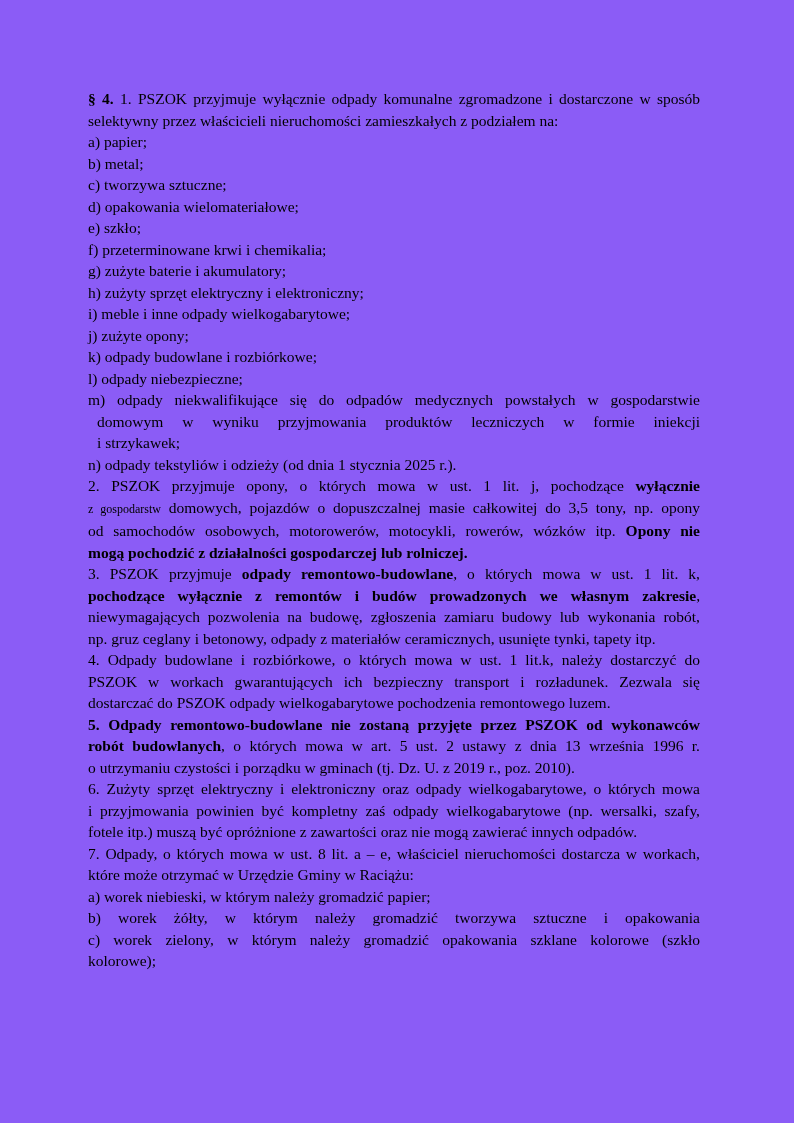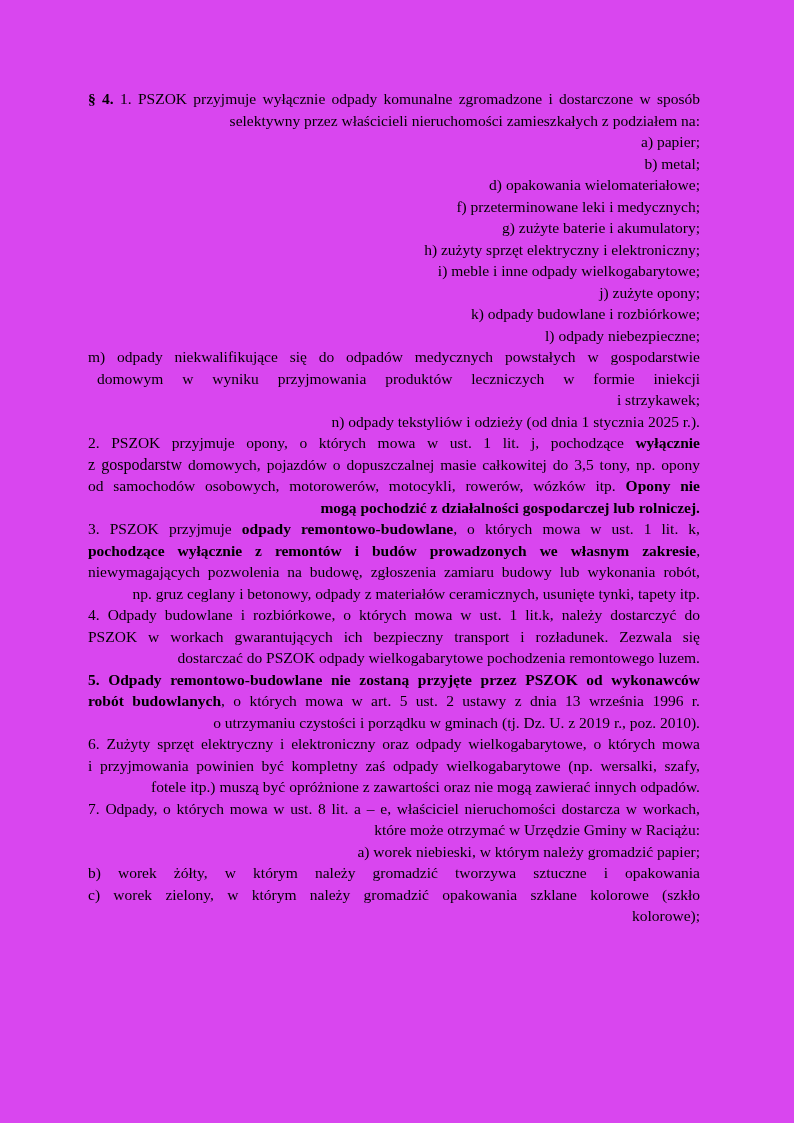--- a/index.html
+++ b/index.html
@@ -6,52 +6,54 @@
   body {
     width: 794px;
     height: 1123px;
     position: relative;
     background: #ffffff;
     font-family: "Liberation Serif", "DejaVu Serif", serif;
   }
   .page {
     position: absolute;
     inset: 0;
-    background: #d946ef;
+    background: #8b5cf6;
     overflow: hidden;
   }
   .doc {
     position: absolute;
     left: 88px;
     top: 88px;
     width: 612px;
     color: #000000;
     font-size: 15.5px;
     line-height: 21.5px;
   }
-  .line { text-align: right; }
+  .line { text-align: left; }
   .line.just {
     text-align: justify;
     text-align-last: justify;
   }
   .line.ind { padding-left: 9px; }
   .run-bold { font-weight: bold; }
-  .run-small { font-size: 16px; }
+  .run-small { font-size: 12px; }
 </style>
 </head>
 <body>
 
 <div class="page">
   <div class="doc" style="color: rgb(0, 0, 0);">
       <div class="line just"><span class="run-bold">§ 4.</span><span class="run"> 1. PSZOK przyjmuje wyłącznie odpady komunalne zgromadzone i dostarczone w sposób</span></div>
       <div class="line"><span class="run">selektywny przez właścicieli nieruchomości zamieszkałych z podziałem na:</span></div>
       <div class="line"><span class="run">a) papier;</span></div>
       <div class="line"><span class="run">b) metal;</span></div>
+      <div class="line"><span class="run">c) tworzywa sztuczne;</span></div>
       <div class="line"><span class="run">d) opakowania wielomateriałowe;</span></div>
-      <div class="line"><span class="run">f) przeterminowane leki i medycznych;</span></div>
+      <div class="line"><span class="run">e) szkło;</span></div>
+      <div class="line"><span class="run">f) przeterminowane krwi i chemikalia;</span></div>
       <div class="line"><span class="run">g) zużyte baterie i akumulatory;</span></div>
       <div class="line"><span class="run">h) zużyty sprzęt elektryczny i elektroniczny;</span></div>
       <div class="line"><span class="run">i) meble i inne odpady wielkogabarytowe;</span></div>
       <div class="line"><span class="run">j) zużyte opony;</span></div>
       <div class="line"><span class="run">k) odpady budowlane i rozbiórkowe;</span></div>
       <div class="line"><span class="run">l) odpady niebezpieczne;</span></div>
       <div class="line just"><span class="run">m) odpady niekwalifikujące się do odpadów medycznych powstałych w gospodarstwie</span></div>
       <div class="line just ind"><span class="run">domowym w wyniku przyjmowania produktów leczniczych w formie iniekcji</span></div>
       <div class="line ind"><span class="run">i strzykawek;</span></div>
       <div class="line"><span class="run">n) odpady tekstyliów i odzieży (od dnia 1 stycznia 2025 r.).</span></div>

